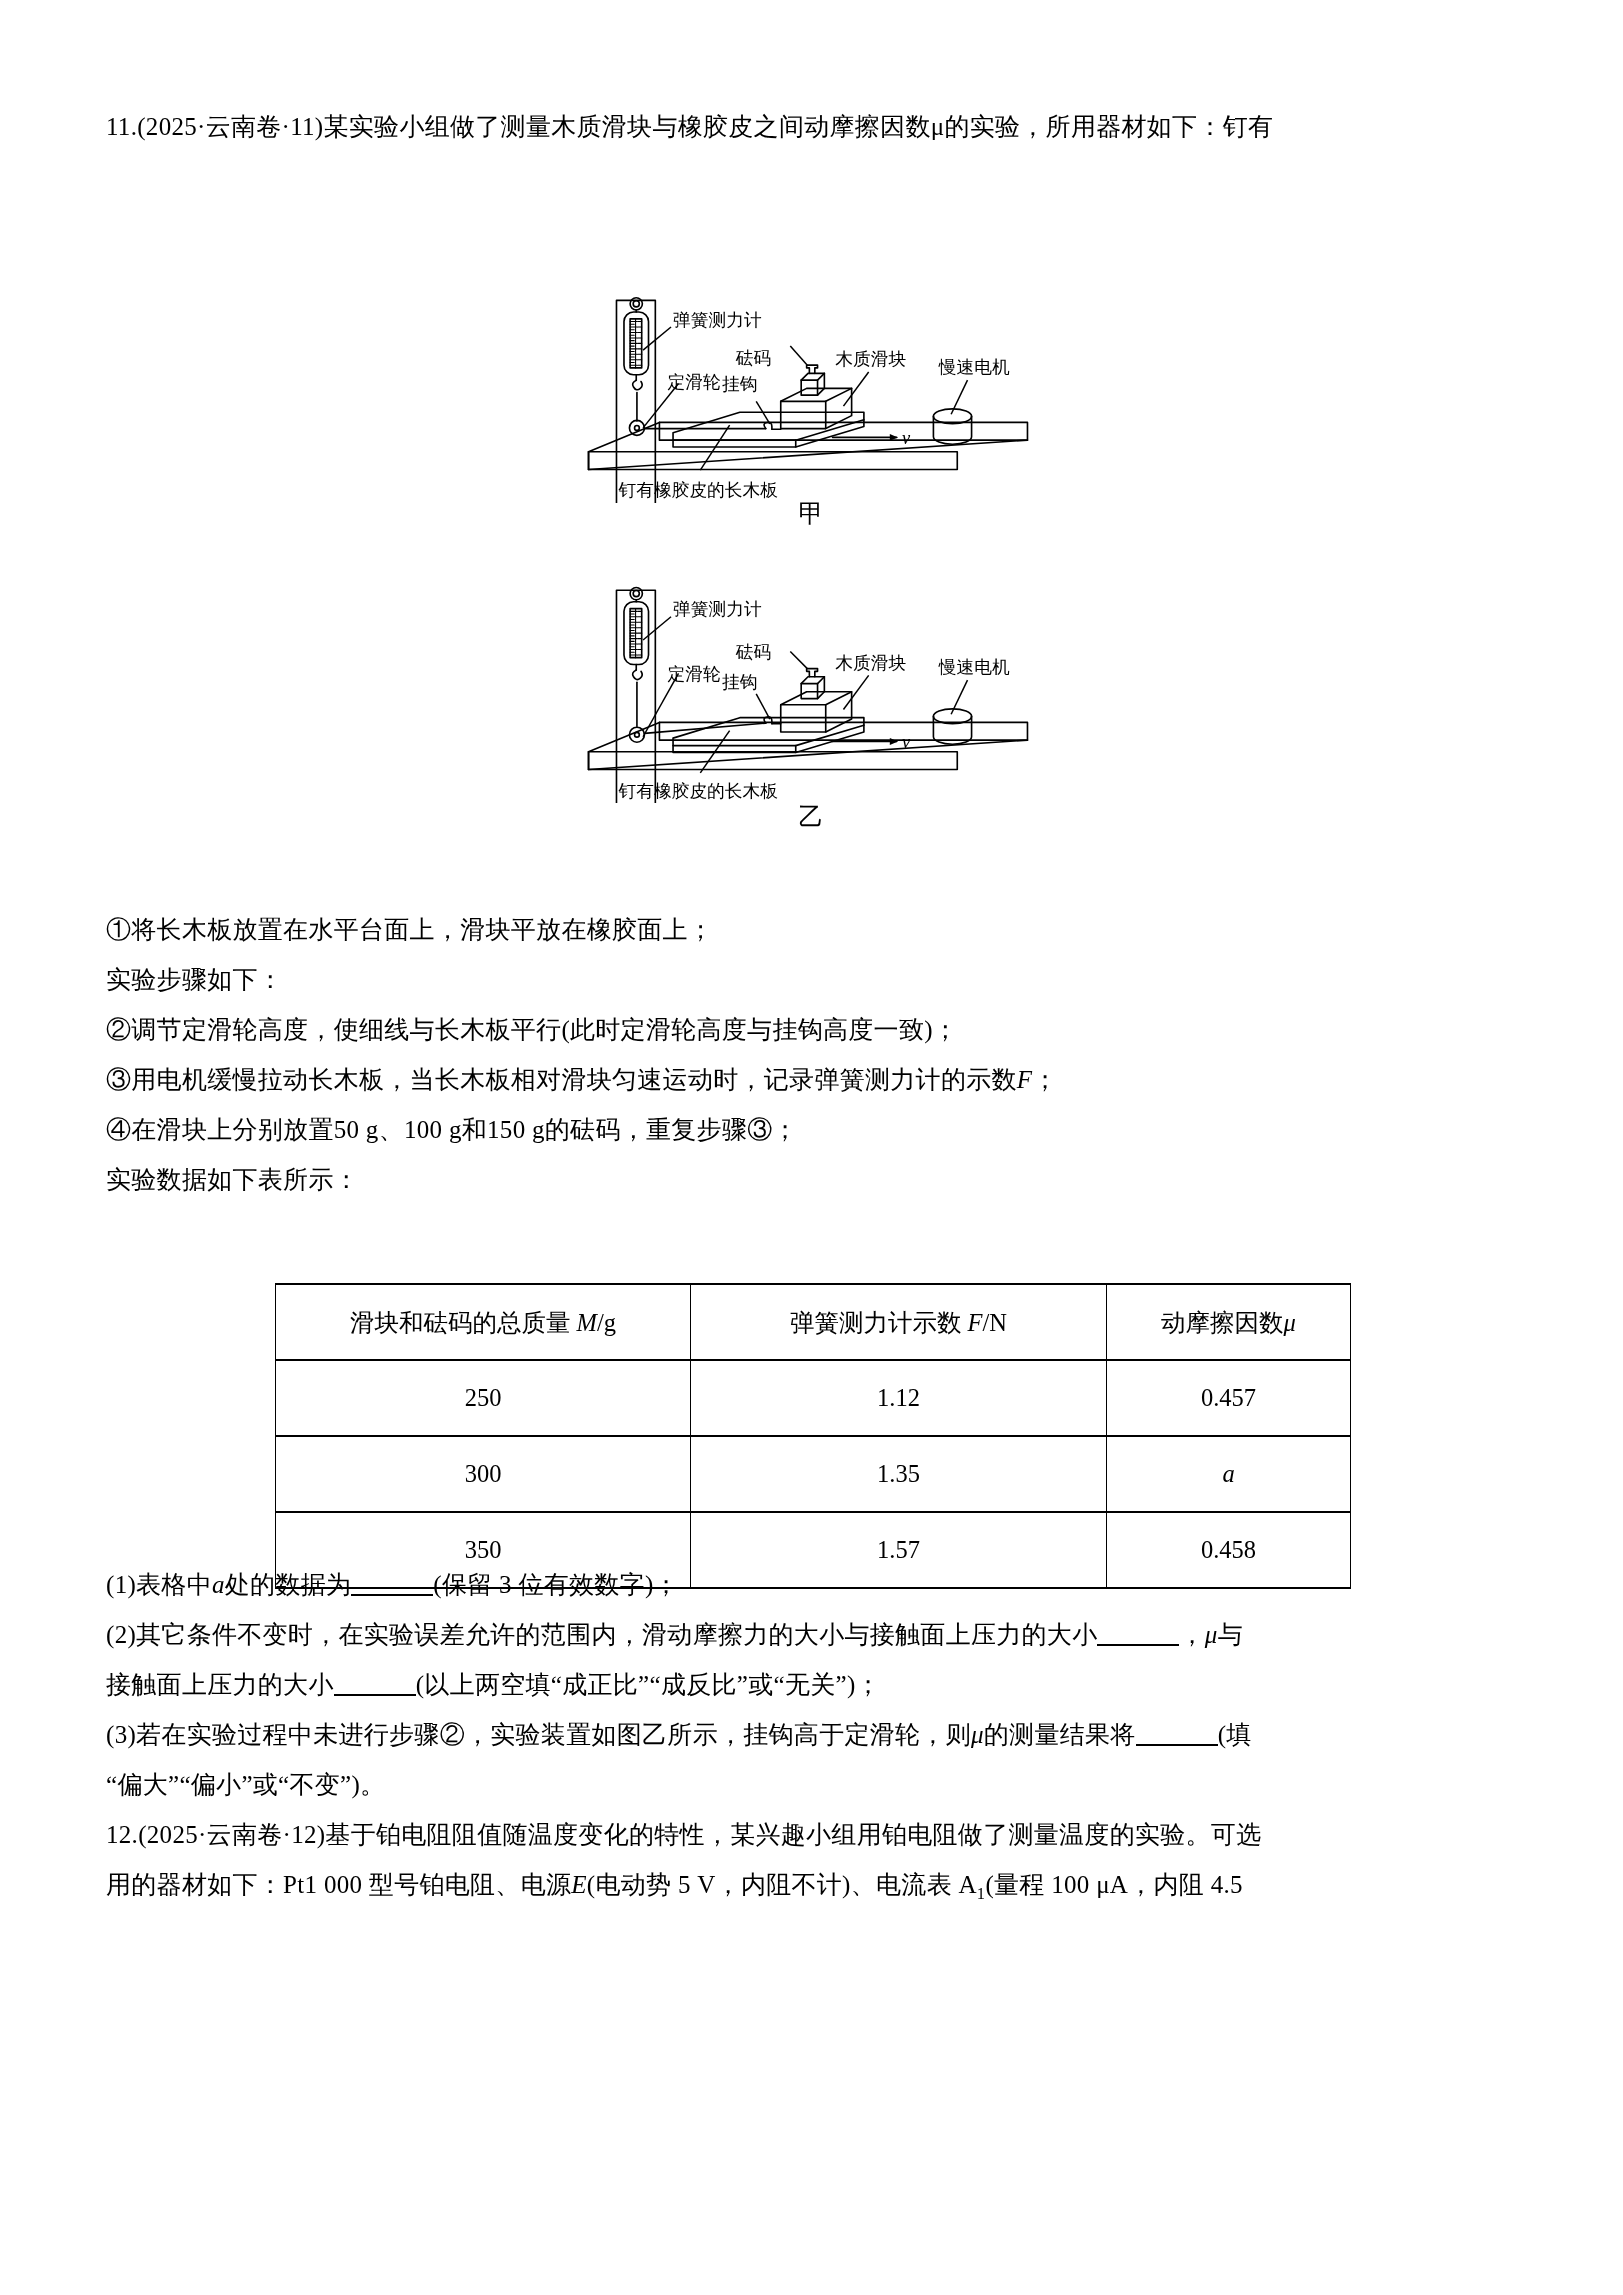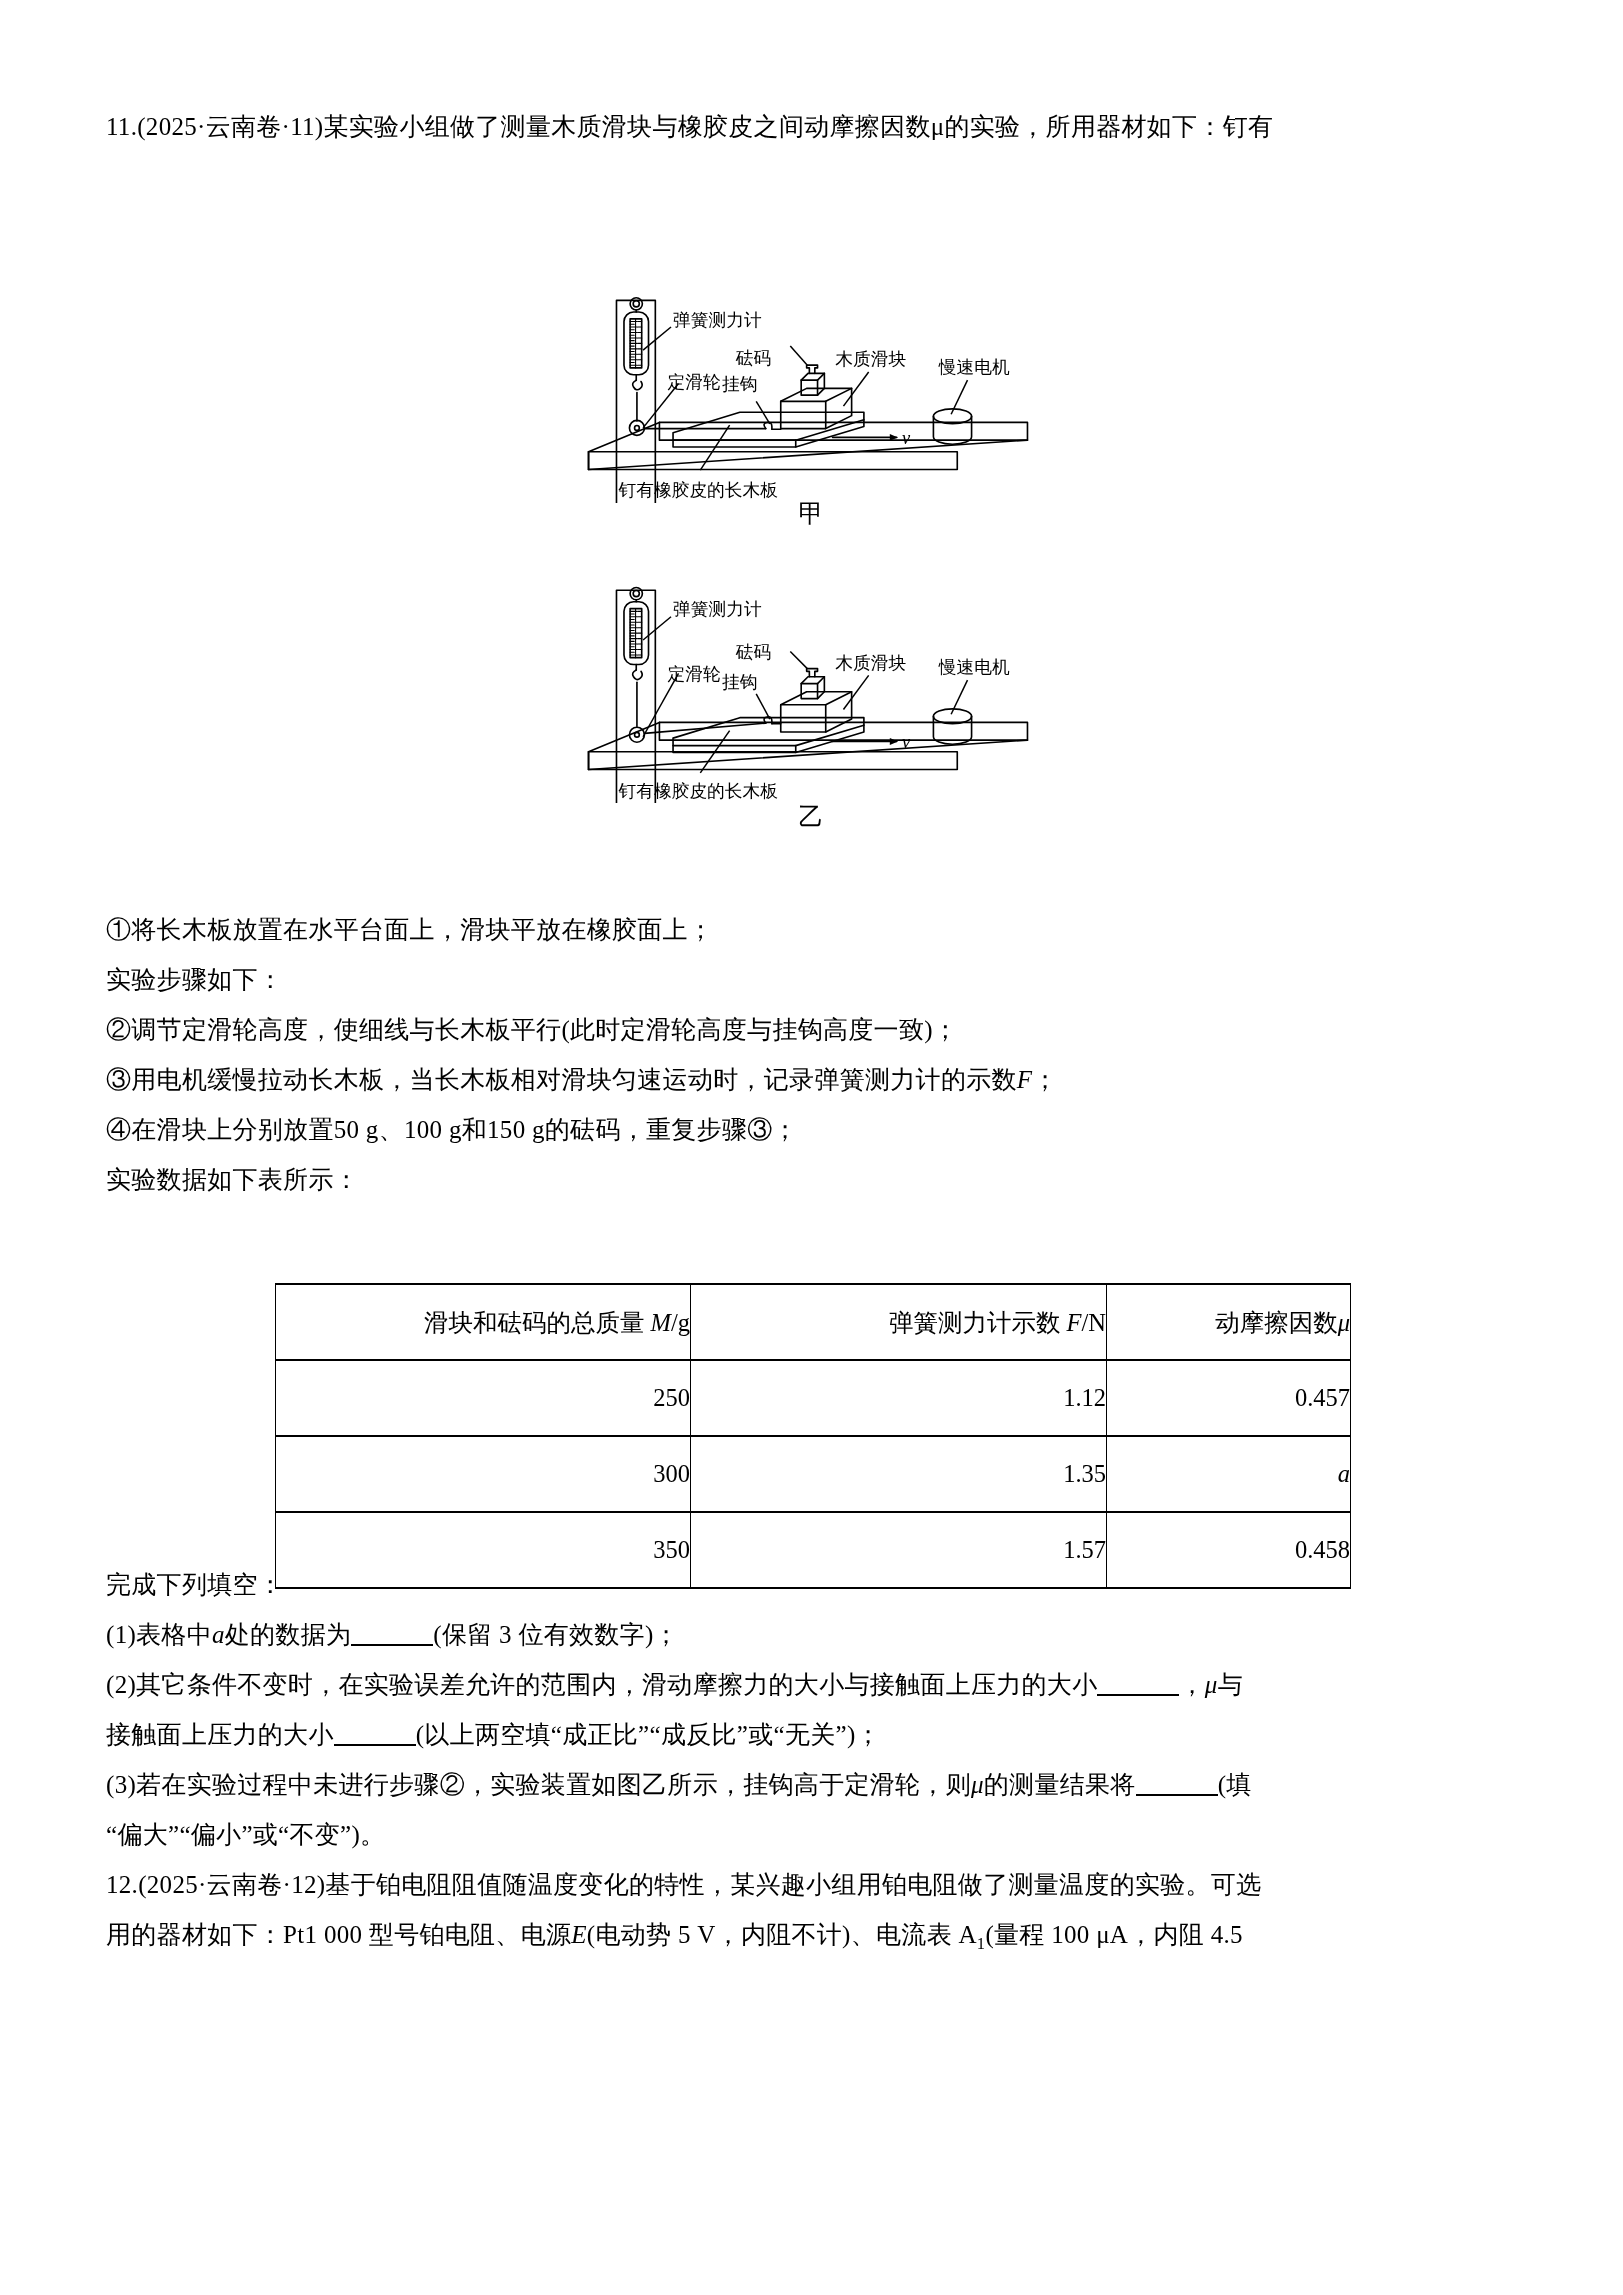--- a/index.html
+++ b/index.html
@@ -63,21 +63,21 @@
     width: 1074px;
   }
   table.data-table {
     border-collapse: collapse;
     width: 1074px;
     table-layout: fixed;
   }
   table.data-table th,
   table.data-table td {
     border: 1.4px solid #000;
-    text-align: right;
+    text-align: center;
     font-size: 24.5px;
     height: 74px;
     font-weight: normal;
     padding: 0;
     vertical-align: middle;
   }
   table.data-table thead th { border-bottom: 2.7px solid #000; }
   table.data-table thead tr th { border-top: 2.7px solid #000; }
   table.data-table tbody tr:last-child td { border-bottom: 2.7px solid #000; }
   table.data-table tbody tr td { border-top: 2px solid #000; }
@@ -99,21 +99,20 @@
     <p class="line">①将长木板放置在水平台面上，滑块平放在橡胶面上；</p>
     <p class="line">实验步骤如下：</p>
     <p class="line">②调节定滑轮高度，使细线与长木板平行(此时定滑轮高度与挂钩高度一致)；</p>
     <p class="line"><span>③用电机缓慢拉动长木板，当长木板相对滑块匀速运动时，记录弹簧测力计的示数</span><span class="it">F</span><span>；</span></p>
     <p class="line"><span>④在滑块上分别放置</span><span>50 g</span><span>、</span><span>100 g</span><span>和</span><span>150 g</span><span>的砝码，重复步骤③；</span></p>
 
     <p class="line">实验数据如下表所示：</p>
 
     <div style="height:355px"></div>
 
-    <p class="line">完成下列填空：</p>
     <p class="line"><span>(1)表格中</span><span class="it">a</span><span>处的数据为</span><span class="blank"></span><span>(保留 3 位有效数字)；</span></p>
     <p class="line"><span>(2)其它条件不变时，在实验误差允许的范围内，滑动摩擦力的大小与接触面上压力的大小</span><span class="blank"></span><span>，</span><span class="it">μ</span><span>与</span></p>
     <p class="line"><span>接触面上压力的大小</span><span class="blank"></span><span>(以上两空填“成正比”“成反比”或“无关”)；</span></p>
     <p class="line"><span>(3)若在实验过程中未进行步骤②，实验装置如图乙所示，挂钩高于定滑轮，则</span><span class="it">μ</span><span>的测量结果将</span><span class="blank"></span><span>(填</span></p>
     <p class="line">“偏大”“偏小”或“不变”)。</p>
 
     <p class="line">12.(2025·云南卷·12)基于铂电阻阻值随温度变化的特性，某兴趣小组用铂电阻做了测量温度的实验。可选</p>
     <p class="line"><span>用的器材如下：Pt1 000 型号铂电阻、电源</span><span class="it">E</span><span>(电动势 5 V，内阻不计)、电流表 A</span><sub class="sub">1</sub><span>(量程 100 μA，内阻 4.5</span></p>
 
   </div>

